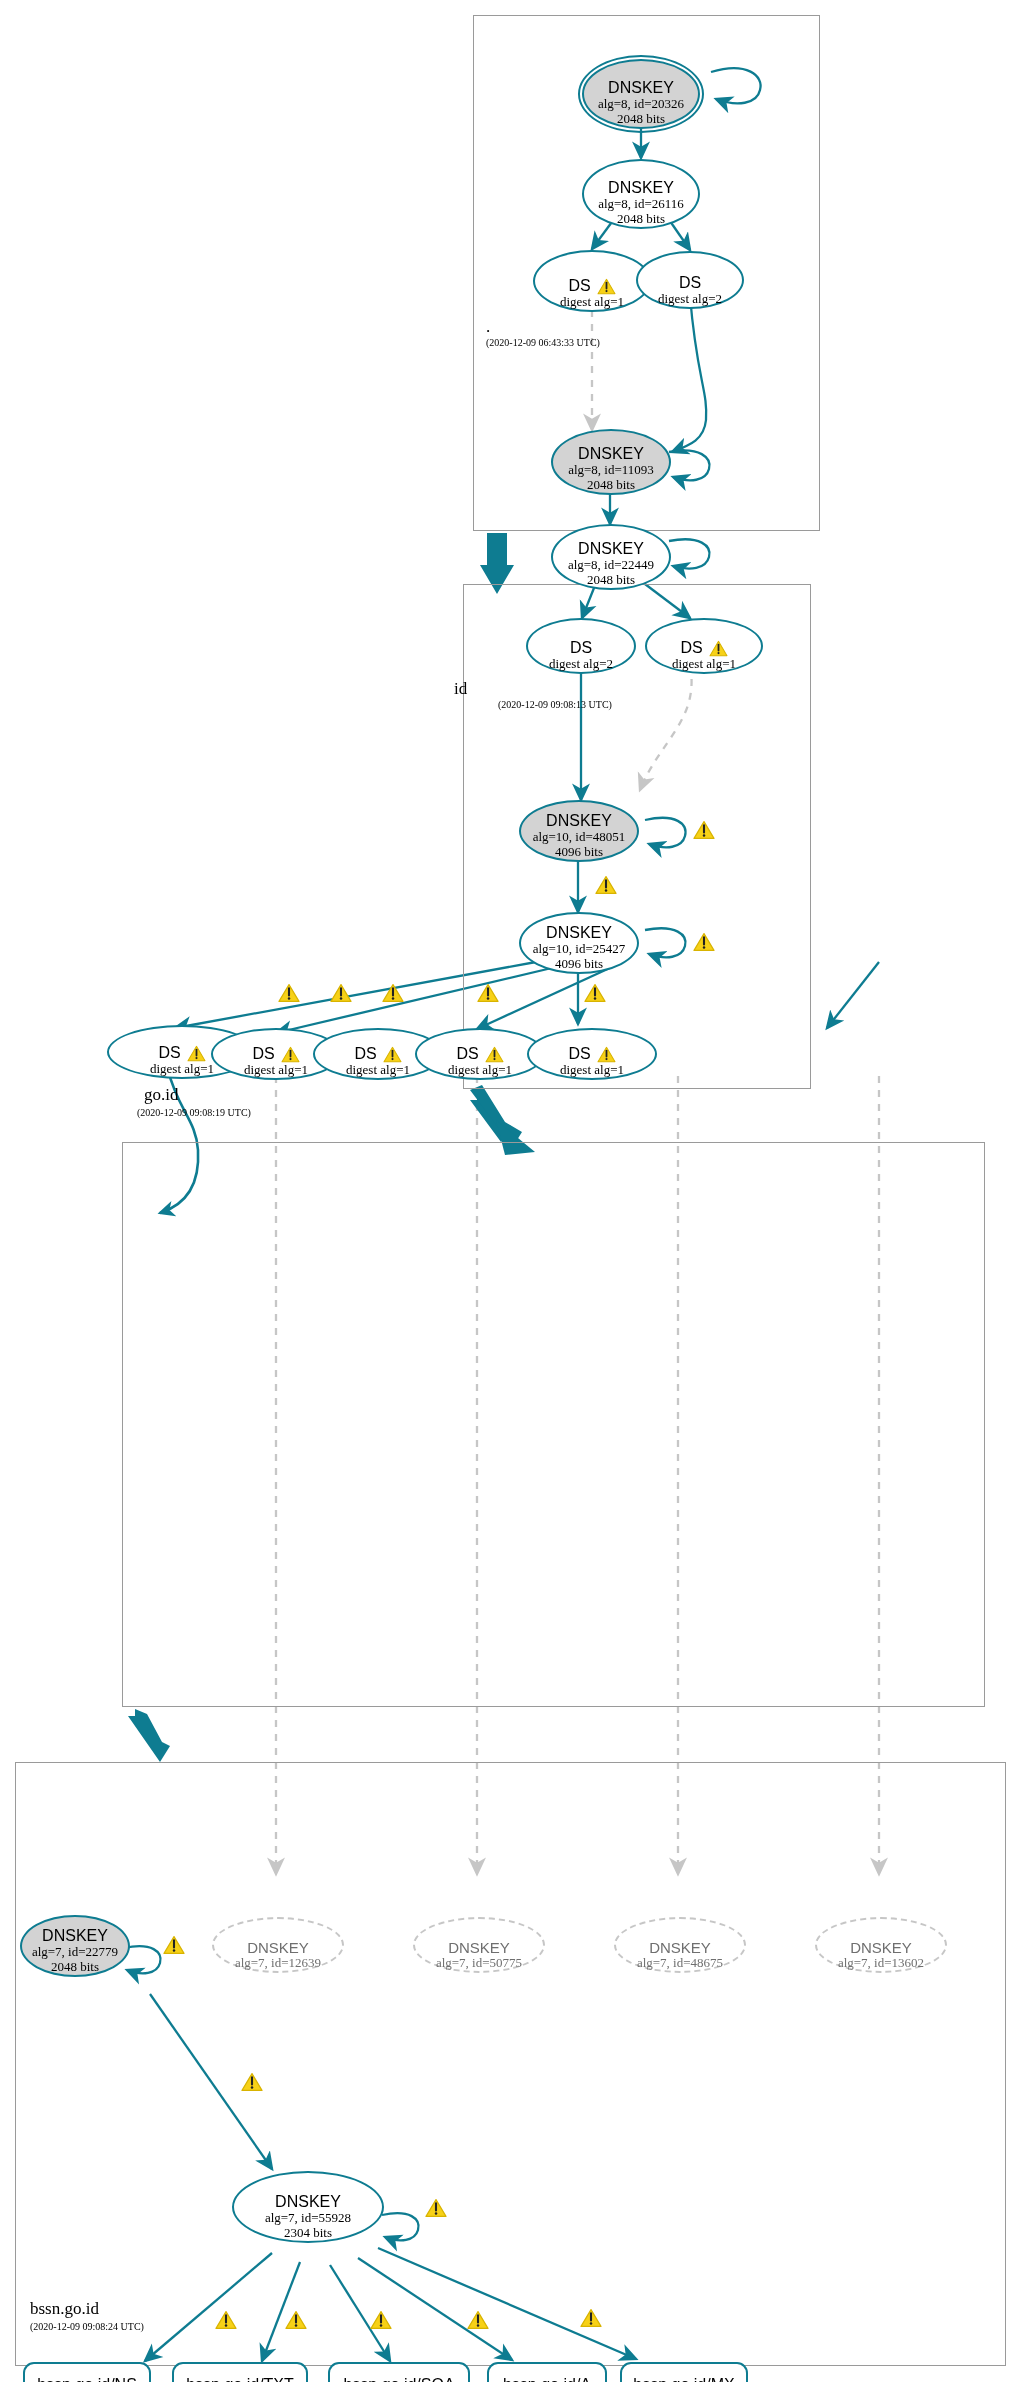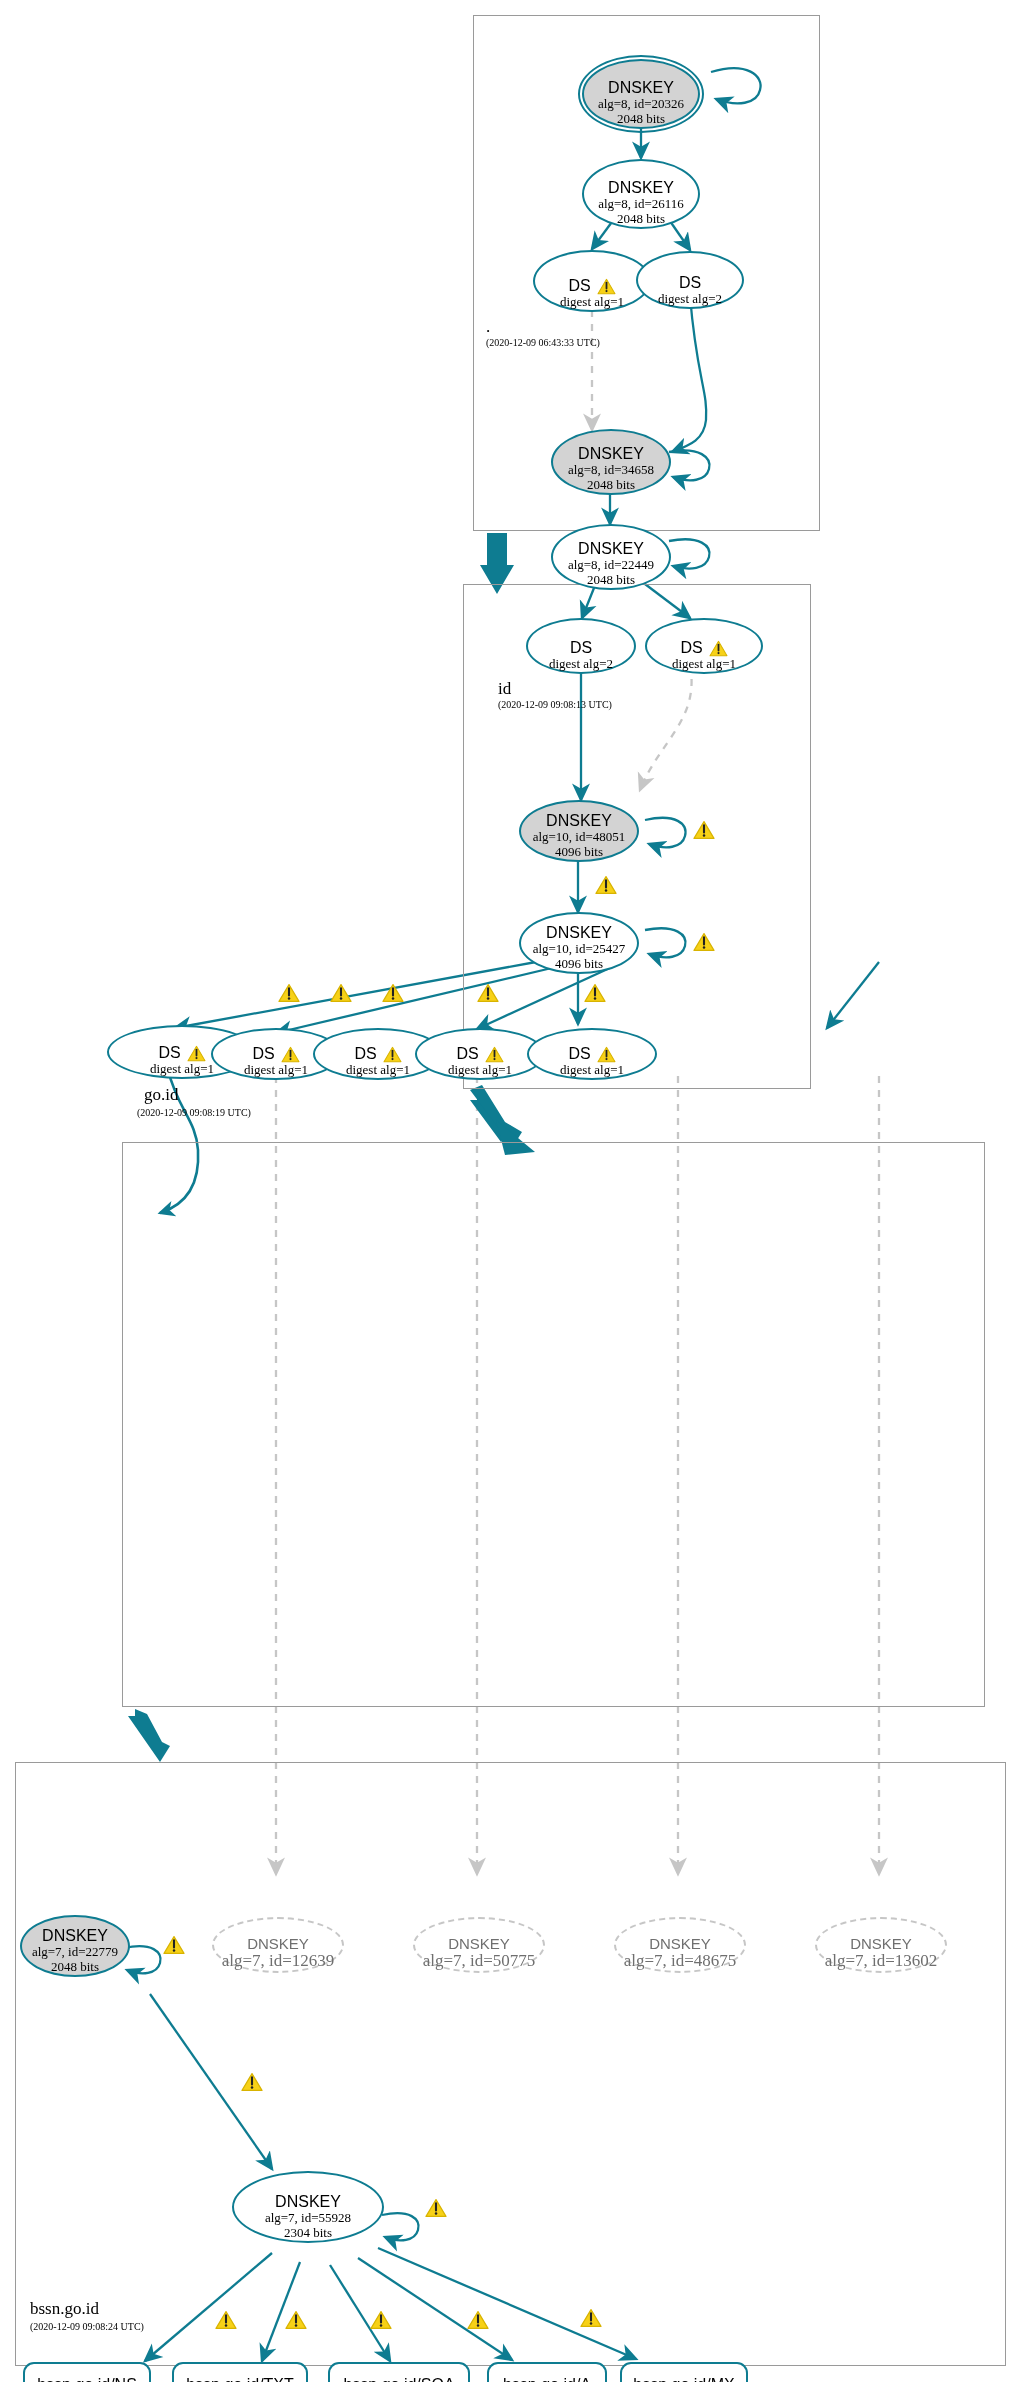--- a/index.html
+++ b/index.html
@@ -11,21 +11,21 @@
   .zonename{font-size:17px;}
   .zonetime{font-size:10px;}
   .node{position:absolute;display:flex;flex-direction:column;align-items:center;justify-content:center;box-sizing:border-box;text-align:center;}
   .ell{border-radius:50%;border:2.2px solid #0e7c91;background:#fff;justify-content:flex-end;}
   .ell.shaded{background:#d3d3d3;}
   .ell.dashed{border:2px dashed #c6c6c6;background:#fff;}
   .rrect{border:2.2px solid #0e7c91;background:#fff;border-radius:11px;}
   .t1{font-family:"Liberation Sans", sans-serif;font-size:16px;color:#000;line-height:1.05;}
   .t2{font-family:"Liberation Serif", serif;font-size:13px;color:#000;line-height:1.15;}
   .t1d{font-family:"Liberation Sans", sans-serif;font-size:15px;color:#6f6f6f;line-height:1.05;}
-  .t2d{font-family:"Liberation Serif", serif;font-size:17px;color:#6f6f6f;line-height:1.15;}
+  .t2d{font-family:"Liberation Serif", serif;font-size:13px;color:#6f6f6f;line-height:1.15;}
   .rrtext{font-family:"Liberation Sans", sans-serif;font-size:16px;color:#000;}
   .dsrow{display:flex;align-items:center;justify-content:center;gap:6px;}
   .warn{position:absolute;width:22px;height:20px;}
   .warn.inline{position:static;width:19px;height:17px;flex:0 0 auto;}
   .dblring{position:absolute;border:2.2px solid #0e7c91;border-radius:50%;background:transparent;box-sizing:border-box;}
 </style>
 </head>
 <body>
 
 <div id="root">
@@ -118,21 +118,21 @@
   </svg>
 
   <div class="zonebox" style="left:473px;top:15px;width:347px;height:516px;"></div>
   <div class="zonebox" style="left:463px;top:584px;width:348px;height:505px;"></div>
   <div class="zonebox" style="left:122px;top:1142px;width:863px;height:565px;"></div>
   <div class="zonebox" style="left:15px;top:1762px;width:991px;height:604px;"></div>
 
   <div class="zonelabel zonename" style="left:486px;top:317px;">.</div>
   <div class="zonelabel zonetime" style="left:486px;top:337px;">(2020-12-09 06:43:33 UTC)</div>
 
-  <div class="zonelabel zonename" style="left:498px;top:679px;">id</div>
+  <div class="zonelabel zonename" style="left:454px;top:679px;">id</div>
   <div class="zonelabel zonetime" style="left:498px;top:699px;">(2020-12-09 09:08:13 UTC)</div>
 
   <div class="zonelabel zonename" style="left:144px;top:1085px;">go.id</div>
   <div class="zonelabel zonetime" style="left:137px;top:1107px;">(2020-12-09 09:08:19 UTC)</div>
 
   <div class="zonelabel zonename" style="left:30px;top:2299px;">bssn.go.id</div>
   <div class="zonelabel zonetime" style="left:30px;top:2321px;">(2020-12-09 09:08:24 UTC)</div>
 
   <div class="dblring" style="left:578px;top:55px;width:126px;height:78px;"></div>
   <div class="node ell shaded" style="left:582px;top:59px;width:118px;height:70px;">
@@ -159,21 +159,21 @@
     <span class="t2">digest alg=1</span>
   </div>
 
   <div class="node ell" style="left:636px;top:251px;width:108px;height:58px;">
     <span class="t1">DS</span>
     <span class="t2">digest alg=2</span>
   </div>
 
   <div class="node ell shaded" style="left:551px;top:429px;width:120px;height:66px;">
     <span class="t1">DNSKEY</span>
-    <span class="t2">alg=8, id=34658</span>
+    <span class="t2">alg=8, id=11093</span>
     <span class="t2">2048 bits</span>
   </div>
 
   <div class="node ell" style="left:551px;top:524px;width:120px;height:66px;">
     <span class="t1">DNSKEY</span>
     <span class="t2">alg=8, id=22449</span>
     <span class="t2">2048 bits</span>
   </div>
 
   <div class="node ell" style="left:526px;top:618px;width:110px;height:56px;">

